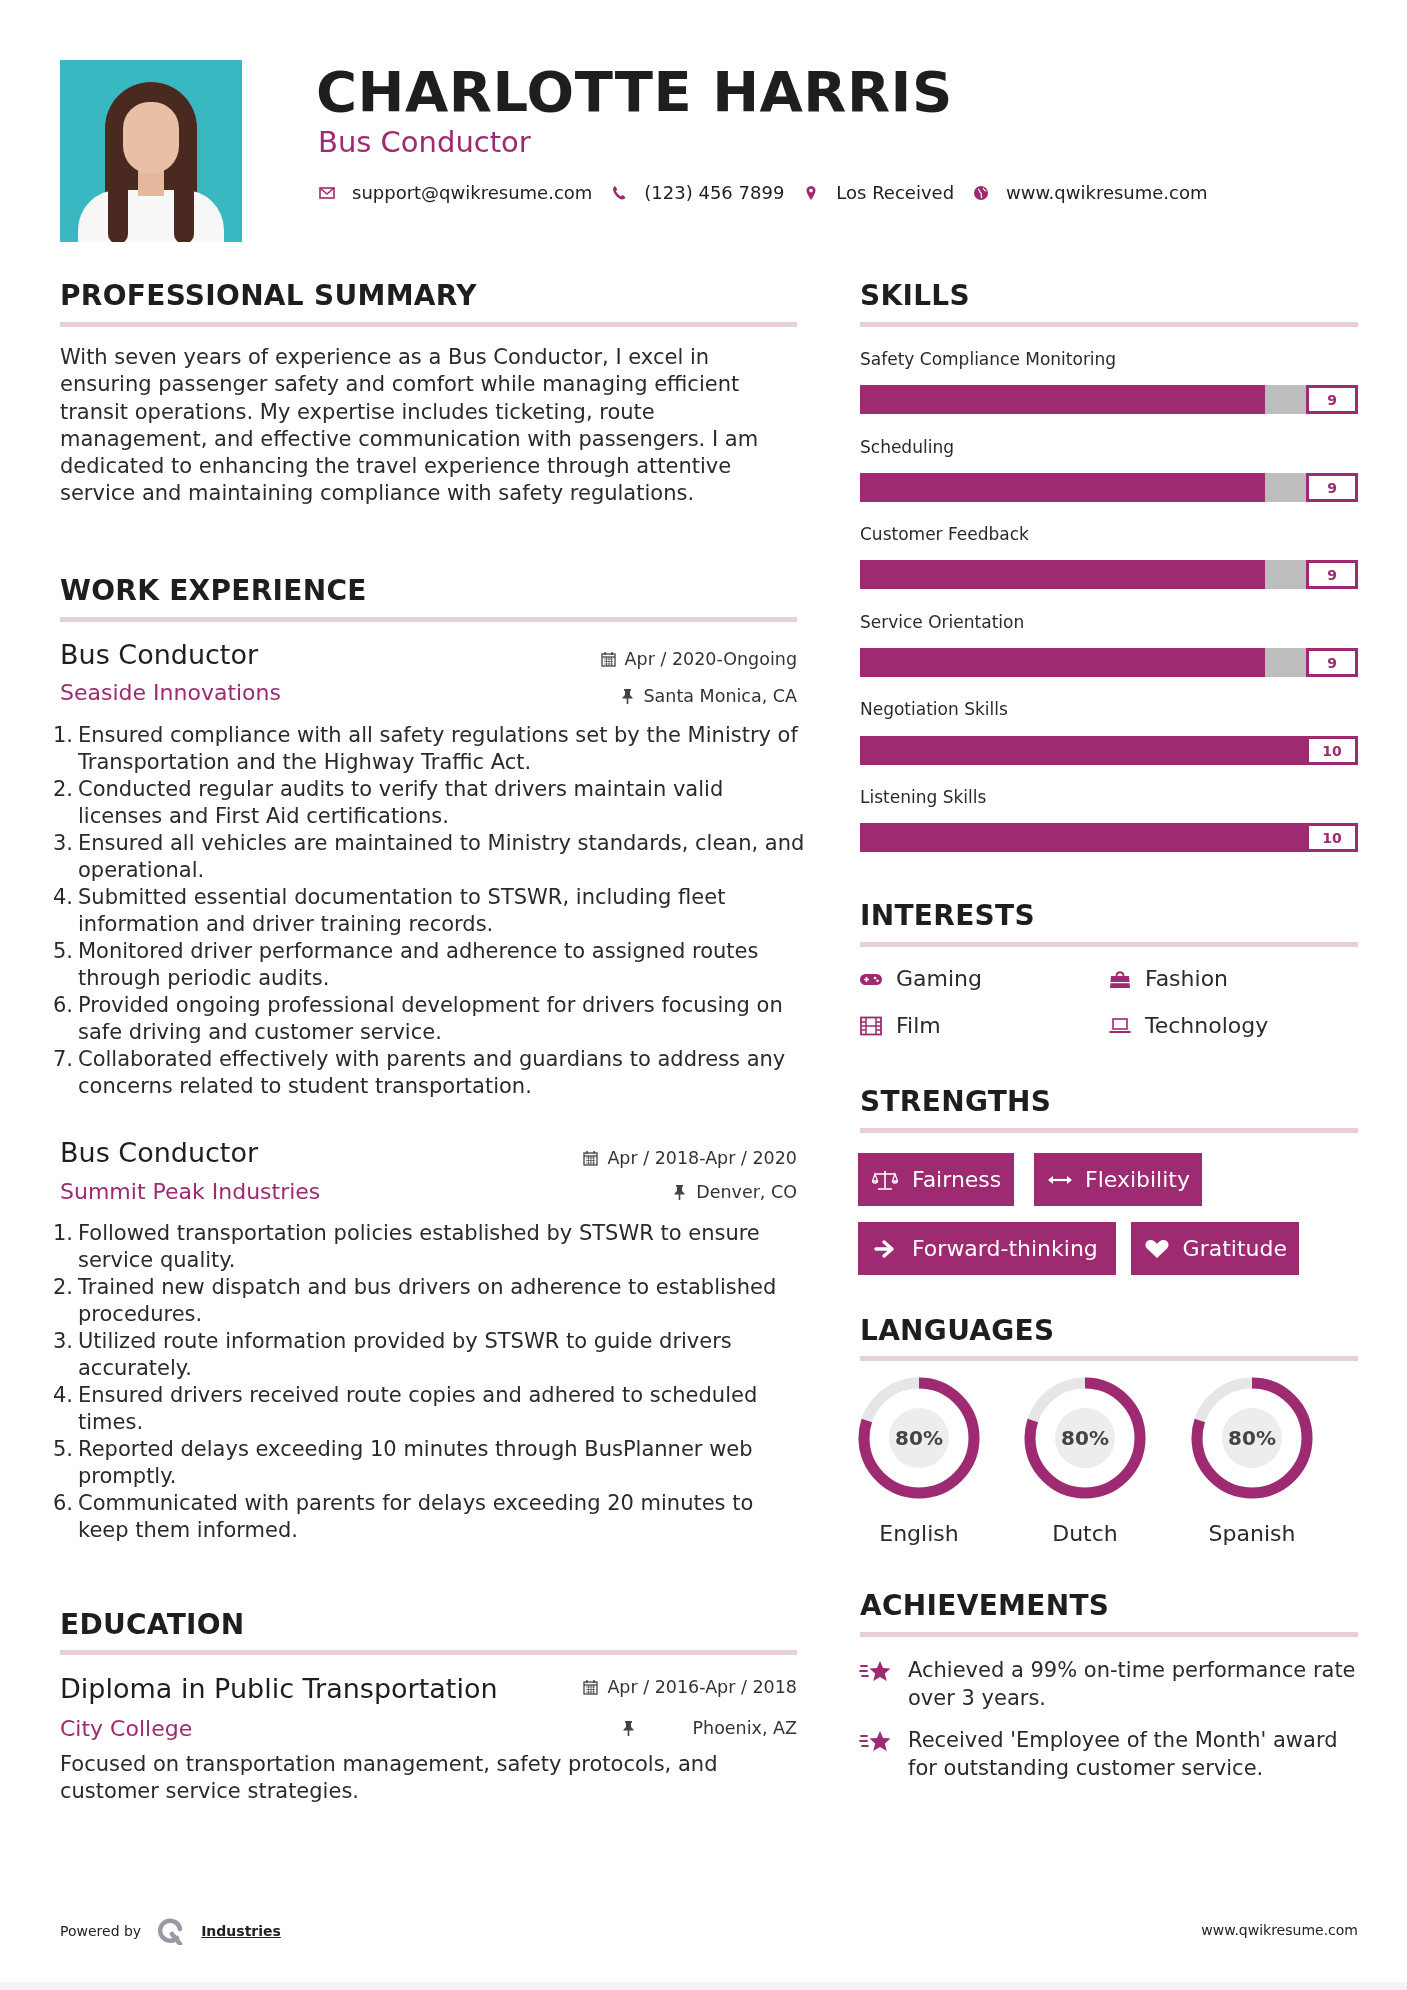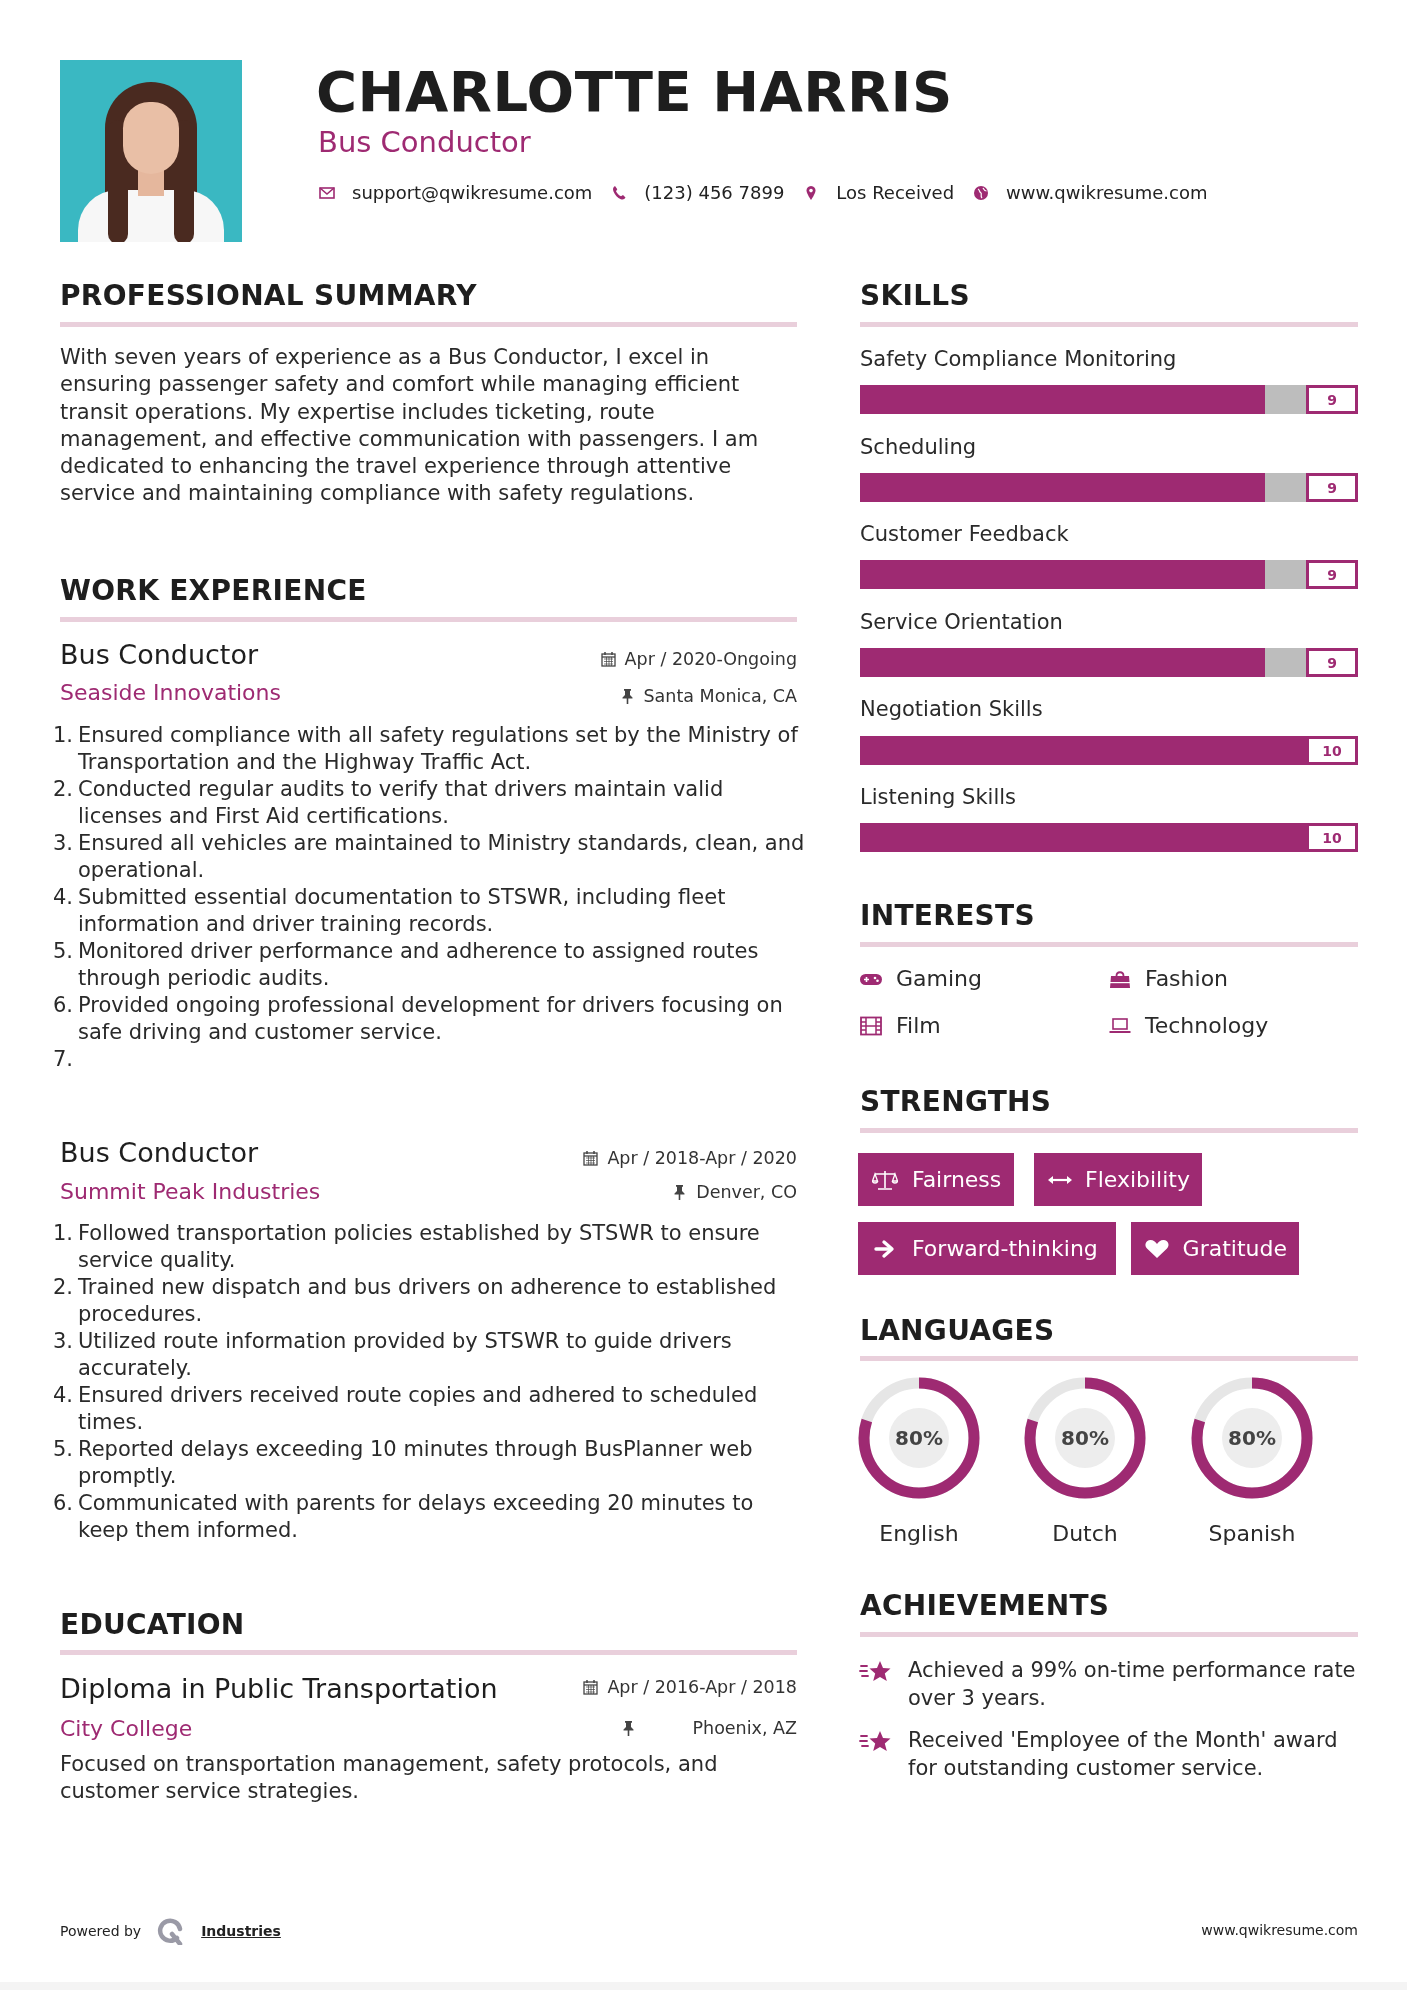--- a/index.html
+++ b/index.html
@@ -38,21 +38,21 @@
   .entry-meta .ic { width: 16px; height: 18px; margin-right: 8px; display: inline-flex; align-items: center; color: #444; }
   .entry-meta .ic svg { width: 15px; height: 16px; }
 
   .bullets { position: absolute; left: 48px; width: 760px; font-size: 21px; line-height: 27px; color: #2a2a2a; list-style: none; }
   .bullets li { position: relative; padding-left: 30px; }
   .bullets li .num { position: absolute; left: 0; width: 28px; text-align: right; padding-right: 3px; }
 
   .edu-desc { position: absolute; left: 60px; top: 1751px; width: 745px; font-size: 21px; line-height: 27px; color: #2a2a2a; }
 
   
-  .skill-label { position: absolute; left: 860px; font-size: 21px; color: #2a2a2a; line-height: 28px; white-space: nowrap; }
+  .skill-label { position: absolute; left: 860px; font-size: 17px; color: #2a2a2a; line-height: 28px; white-space: nowrap; }
   .skill-bar { position: absolute; left: 860px; width: 498px; height: 29px; background: #bdbdbd; }
   .skill-bar .fill { position: absolute; left: 0; top: 0; height: 29px; background: #9e2a72; }
   .skill-bar .score { position: absolute; right: 0; top: 0; width: 52px; height: 29px; background: #fff; border: 3px solid #9e2a72; font-family: "DejaVu Sans", sans-serif; font-weight: bold; font-size: 14px; color: #9e2a72; display: flex; align-items: center; justify-content: center; }
 
   
   .interest { position: absolute; display: flex; align-items: center; font-size: 22px; color: #2a2a2a; line-height: 28px; white-space: nowrap; }
   .interest .ic { width: 26px; height: 22px; margin-right: 12px; display: inline-flex; align-items: center; justify-content: center; color: #9e2a72; }
   .interest .ic svg { width: 24px; height: 20px; }
 
   
@@ -162,21 +162,21 @@
     </span>
     <span>Santa Monica, CA</span>
   </div>
   <ol class="bullets" style="top:722px;">
     <li><span class="num">1.</span><span>Ensured compliance with all safety regulations set by the Ministry of Transportation and the Highway Traffic Act.</span></li>
     <li><span class="num">2.</span><span>Conducted regular audits to verify that drivers maintain valid licenses and First Aid certifications.</span></li>
     <li><span class="num">3.</span><span>Ensured all vehicles are maintained to Ministry standards, clean, and operational.</span></li>
     <li><span class="num">4.</span><span>Submitted essential documentation to STSWR, including fleet information and driver training records.</span></li>
     <li><span class="num">5.</span><span>Monitored driver performance and adherence to assigned routes through periodic audits.</span></li>
     <li><span class="num">6.</span><span>Provided ongoing professional development for drivers focusing on safe driving and customer service.</span></li>
-    <li><span class="num">7.</span></li>
+    <li><span class="num">7.</span><span>Collaborated effectively with parents and guardians to address any concerns related to student transportation.</span></li>
   </ol>
 
   <div class="entry-title" style="top:1136px;">Bus Conductor</div>
   <div class="entry-meta" style="top:1146px;">
     <span class="ic">
       <svg viewBox="0 0 15 16">
           <rect x="1" y="3" width="13" height="12" fill="none" stroke="#444" stroke-width="1.3"></rect>
           <line x1="1" y1="6" x2="14" y2="6" stroke="#444" stroke-width="1.3"></line>
           <line x1="4" y1="1" x2="4" y2="4" stroke="#444" stroke-width="1.5"></line>
           <line x1="11" y1="1" x2="11" y2="4" stroke="#444" stroke-width="1.5"></line>

